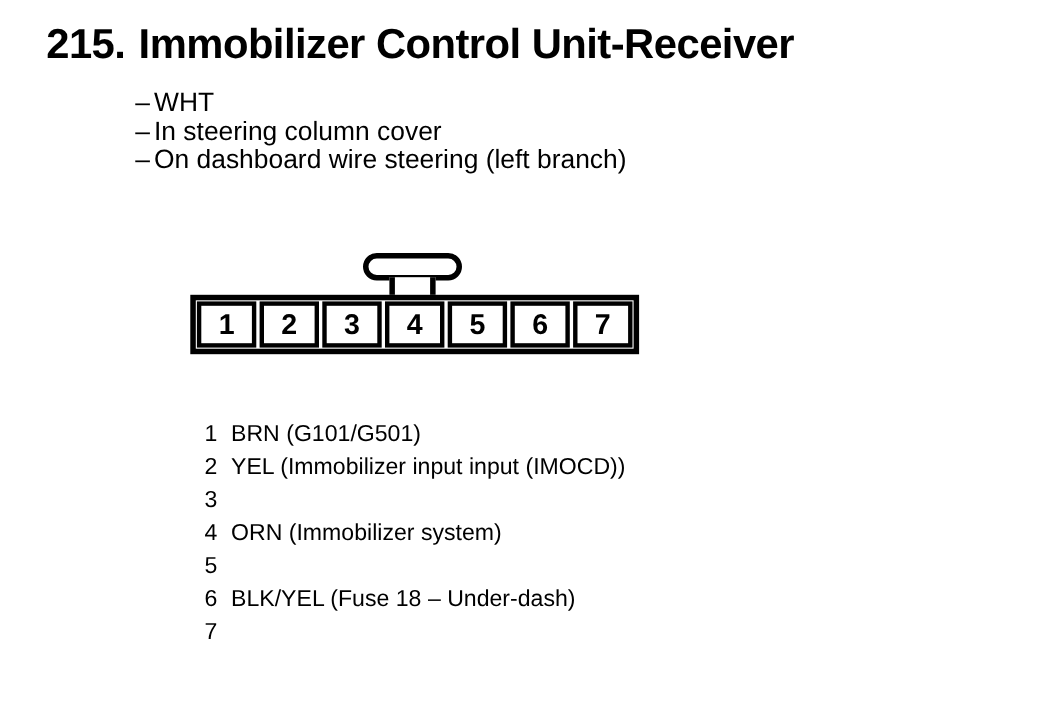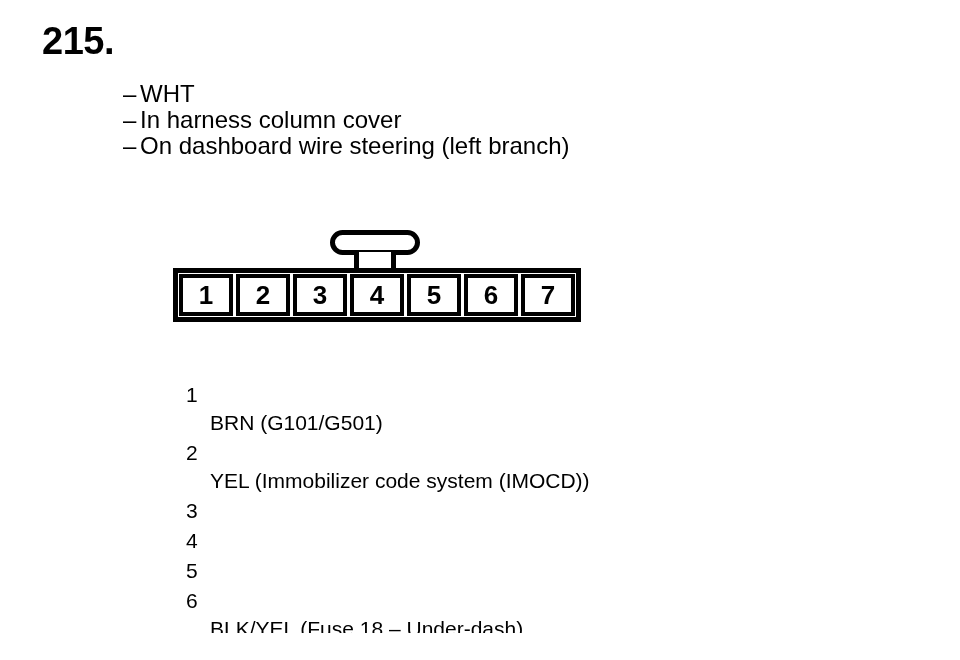--- a/index.html
+++ b/index.html
@@ -46,37 +46,38 @@
     display:flex; align-items:center; justify-content:center;
     font-size:26px; font-weight:bold;
   }
   
   .pin-list {
     position:absolute; left:186px; top:380px;
     font-size:21px; line-height:30px;
   }
   .pin-row { display:flex; white-space:nowrap; }
   .pin-num { width:13px; flex:0 0 13px; }
-  .pin-desc { margin-left:11px;margin-top:28px; }
+  .pin-desc { margin-left:11px; }
 </style>
 </head>
 <body>
 
 <div class="page">
 
   <div class="fig-number">215.</div>
+  <h1 class="fig-title">Immobilizer Control Unit-Receiver</h1>
 
   <div class="notes">
     <div class="note-item">
       <span class="note-dash">–</span>
       <span class="note-text">WHT</span>
     </div>
     <div class="note-item">
       <span class="note-dash">–</span>
-      <span class="note-text">In harness column cover</span>
+      <span class="note-text">In steering column cover</span>
     </div>
     <div class="note-item">
       <span class="note-dash">–</span>
       <span class="note-text">On dashboard wire steering (left branch)</span>
     </div>
   </div>
 
   <div class="tab-pill"></div>
   <div class="tab-stem"></div>
   <div class="connector-body">
@@ -89,27 +90,28 @@
     <div class="cavity">7</div>
   </div>
 
   <div class="pin-list">
     <div class="pin-row">
       <span class="pin-num">1</span>
       <span class="pin-desc">BRN (G101/G501)</span>
     </div>
     <div class="pin-row">
       <span class="pin-num">2</span>
-      <span class="pin-desc">YEL (Immobilizer code system (IMOCD))</span>
+      <span class="pin-desc">YEL (Immobilizer input input (IMOCD))</span>
     </div>
     <div class="pin-row">
       <span class="pin-num">3</span>
     </div>
     <div class="pin-row">
       <span class="pin-num">4</span>
+      <span class="pin-desc">ORN (Immobilizer system)</span>
     </div>
     <div class="pin-row">
       <span class="pin-num">5</span>
     </div>
     <div class="pin-row">
       <span class="pin-num">6</span>
       <span class="pin-desc">BLK/YEL (Fuse 18 – Under-dash)</span>
     </div>
     <div class="pin-row">
       <span class="pin-num">7</span>

